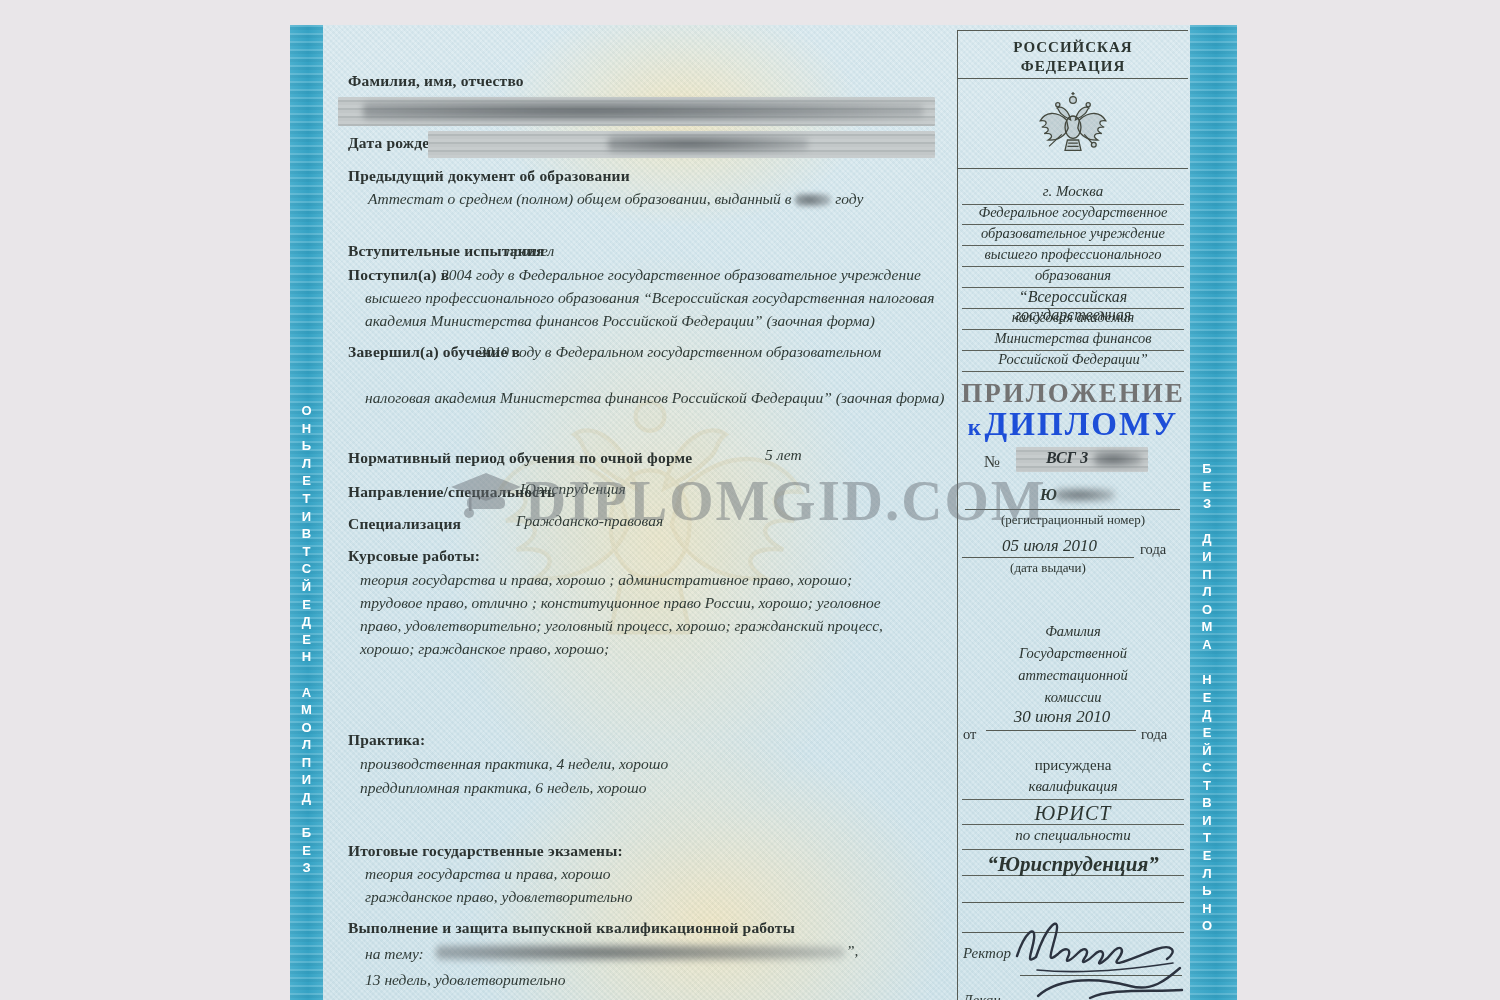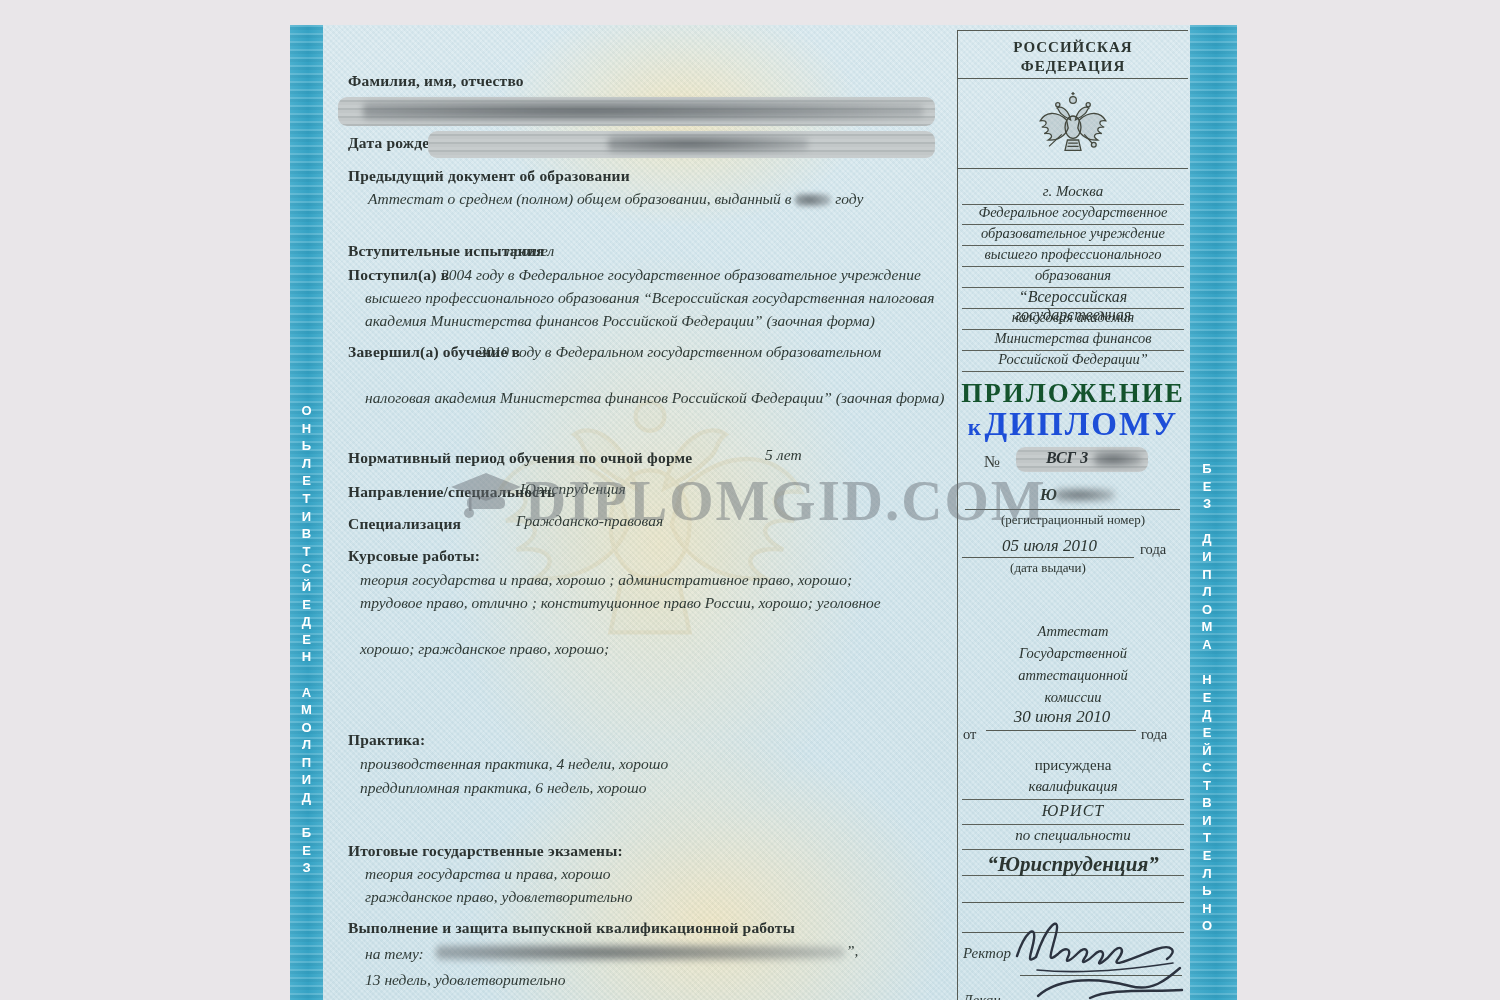--- a/index.html
+++ b/index.html
@@ -31,21 +31,21 @@
   
   .lbl{font-weight:700;font-size:15.5px;letter-spacing:.2px;color:#2c3331;}
   .val{font-style:italic;font-size:15.5px;color:#2f3a36;}
   .rc{font-size:14.5px;text-align:center;color:#2c3531;}
   .rule{background:#565b54;height:1px;}
   .uline{border-bottom:1px solid #5c615a;}
 
   
   .redbar{background:
       repeating-linear-gradient(180deg,#c7cccd 0 3px,#b3b9ba 3px 5px,#c2c7c8 5px 8px);
-      border-radius:9px;}
+      border-radius:1px;}
   .smudge{position:absolute;filter:blur(3px);border-radius:6px;
       background:radial-gradient(ellipse at 40% 50%, rgba(70,76,80,.75), rgba(110,116,120,.45) 60%, rgba(140,146,150,0) 95%);}
 
   
   #wm{left:447px;top:455px;width:620px;height:90px;display:flex;align-items:center;
       color:rgba(105,112,118,.46);pointer-events:none;z-index:30;}
   #wm .wm-text{font-weight:700;font-size:57px;letter-spacing:2px;font-family:"Liberation Serif",serif;}
 
   .sig{stroke:#2c3340;fill:none;stroke-linecap:round;stroke-linejoin:round;}
 </style>
@@ -165,20 +165,21 @@
 
   <div class="abs lbl" style="left:348px;top:483px;">Направление/специальность</div>
   <div class="abs val" style="left:520px;top:480px;">Юриспруденция</div>
 
   <div class="abs lbl" style="left:348px;top:515px;">Специализация</div>
   <div class="abs val" style="left:516px;top:512px;">Гражданско-правовая</div>
 
   <div class="abs lbl" style="left:348px;top:547px;">Курсовые работы:</div>
   <div class="abs val" style="left:360px;top:571px;font-family:Liberation Serif, serif;">теория государства и права, хорошо ; административное право, хорошо;</div>
   <div class="abs val" style="left:360px;top:594px;">трудовое право, отлично ; конституционное право России, хорошо; уголовное</div>
+  <div class="abs val" style="left:360px;top:617px;">право, удовлетворительно; уголовный процесс, хорошо; гражданский процесс,</div>
   <div class="abs val" style="left:360px;top:640px;">хорошо; гражданское право, хорошо;</div>
 
   <div class="abs lbl" style="left:348px;top:731px;">Практика:</div>
   <div class="abs val" style="left:360px;top:755px;">производственная практика, 4 недели, хорошо</div>
   <div class="abs val" style="left:360px;top:779px;">преддипломная практика, 6 недель, хорошо</div>
 
   <div class="abs lbl" style="left:348px;top:842px;">Итоговые государственные экзамены:</div>
   <div class="abs val" style="left:365px;top:865px;">теория государства и права, хорошо</div>
   <div class="abs val" style="left:365px;top:888px;">гражданское право, удовлетворительно</div>
 
@@ -216,21 +217,21 @@
     <div class="rc uline val" style="height:20px;font-size:14.5px;">Федеральное государственное</div>
     <div class="rc uline val" style="height:20px;font-size:14.5px;">образовательное учреждение</div>
     <div class="rc uline val" style="height:20px;font-size:14.5px;">высшего профессионального</div>
     <div class="rc uline val" style="height:20px;font-size:14.5px;">образования</div>
     <div class="rc uline val" style="height:20px;font-size:16px;">“Всероссийская государственная</div>
     <div class="rc uline val" style="height:20px;font-size:14.5px;">налоговая академия</div>
     <div class="rc uline val" style="height:20px;font-size:14.5px;">Министерства финансов</div>
     <div class="rc uline val" style="height:20px;font-size:14.5px;">Российской Федерации”</div>
   </div>
 
-  <div class="abs rc" style="left:958px;top:378px;width:230px;font-weight:700;font-size:27px;letter-spacing:2px;color:#14532d;">ПРИЛОЖЕНИЕ</div>
+  <div class="abs rc" style="left:958px;top:378px;width:230px;font-weight:700;font-size:27px;letter-spacing:2px;color:#737373;">ПРИЛОЖЕНИЕ</div>
   <div class="abs rc" style="left:958px;top:406px;width:230px;color:#1d4ed8;">
     <span style="font-size:23px;font-weight:700;">к</span>
     <span style="font-size:33px;font-weight:700;letter-spacing:2px;">ДИПЛОМУ</span>
   </div>
 
   <div class="abs" style="left:984px;top:452px;font-size:17px;color:#3a403c;">№</div>
   <div class="abs redbar" style="left:1016px;top:447px;width:132px;height:25px;">
     <span style="position:absolute;left:30px;top:2px;font-weight:700;font-style:italic;font-size:16px;color:#2b3234;">ВСГ 3</span>
     <div class="smudge" style="left:78px;top:4px;width:48px;height:16px;"></div>
   </div>
@@ -239,34 +240,34 @@
   <div class="abs smudge" style="left:1055px;top:488px;width:60px;height:14px;"></div>
   <div class="abs rule" style="left:965px;top:509px;width:215px;"></div>
   <div class="abs rc" style="left:958px;top:512px;width:230px;font-size:13px;">(регистрационный номер)</div>
 
   <div class="abs rc val" style="left:962px;top:536px;width:175px;font-size:17px;">05 июля 2010</div>
   <div class="abs rule" style="left:962px;top:557px;width:172px;"></div>
   <div class="abs" style="left:1140px;top:541px;font-size:14.5px;">года</div>
   <div class="abs rc" style="left:962px;top:560px;width:172px;font-size:13px;">(дата выдачи)</div>
 
   <div class="abs" style="left:962px;top:620px;width:222px;">
-    <div class="rc val" style="line-height:22px;">Аттестат</div>
+    <div class="rc val" style="line-height:22px;">Фамилия</div>
     <div class="rc val" style="line-height:22px;">Государственной</div>
     <div class="rc val" style="line-height:22px;">аттестационной</div>
     <div class="rc val" style="line-height:22px;">комиссии</div>
   </div>
 
   <div class="abs" style="left:963px;top:726px;font-size:14.5px;">от</div>
   <div class="abs rc val" style="left:988px;top:707px;width:148px;font-size:17px;">30 июня 2010</div>
   <div class="abs rule" style="left:986px;top:730px;width:150px;"></div>
   <div class="abs" style="left:1141px;top:726px;font-size:14.5px;">года</div>
 
   <div class="abs rc" style="left:962px;top:757px;width:222px;font-size:15px;">присуждена</div>
   <div class="abs rc uline val" style="left:962px;top:778px;width:222px;height:21px;font-size:15px;">квалификация</div>
-  <div class="abs rc uline val" style="left:962px;top:802px;width:222px;height:22px;font-size:16px;letter-spacing:1px;">ЮРИСТ</div>
+  <div class="abs rc uline val" style="left:962px;top:802px;width:222px;height:22px;font-size:20px;letter-spacing:1px;">ЮРИСТ</div>
   <div class="abs rc uline val" style="left:962px;top:827px;width:222px;height:22px;font-size:15px;">по специальности</div>
   <div class="abs rc uline val" style="left:962px;top:852px;width:222px;height:23px;font-size:21px;font-weight:bold;">“Юриспруденция”</div>
   <div class="abs rule" style="left:962px;top:902px;width:222px;"></div>
   <div class="abs rule" style="left:962px;top:932px;width:222px;"></div>
 
   <div class="abs val" style="left:963px;top:945px;font-size:15px;font-family:Liberation Serif, serif;">Ректор</div>
   <svg class="abs" style="left:1005px;top:908px;width:185px;height:75px;" viewBox="0 0 185 75">
     <path class="sig" stroke-width="2.4" d="M12,48 C20,24 31,16 29,31 C27,45 20,57 31,49 C42,16 56,6 51,26 C46,46 41,56 53,46 C61,38 67,41 63,49 C59,57 67,51 73,45 C81,37 85,43 79,51 C75,57 83,53 89,47 C97,39 101,45 95,53 C91,59 101,53 107,45 C115,35 121,41 113,51 C105,61 130,49 152,41 C167,36 173,43 162,51"></path>
     <path class="sig" stroke-width="1.6" d="M32,62 C72,66 122,62 168,55"></path>
   </svg>

